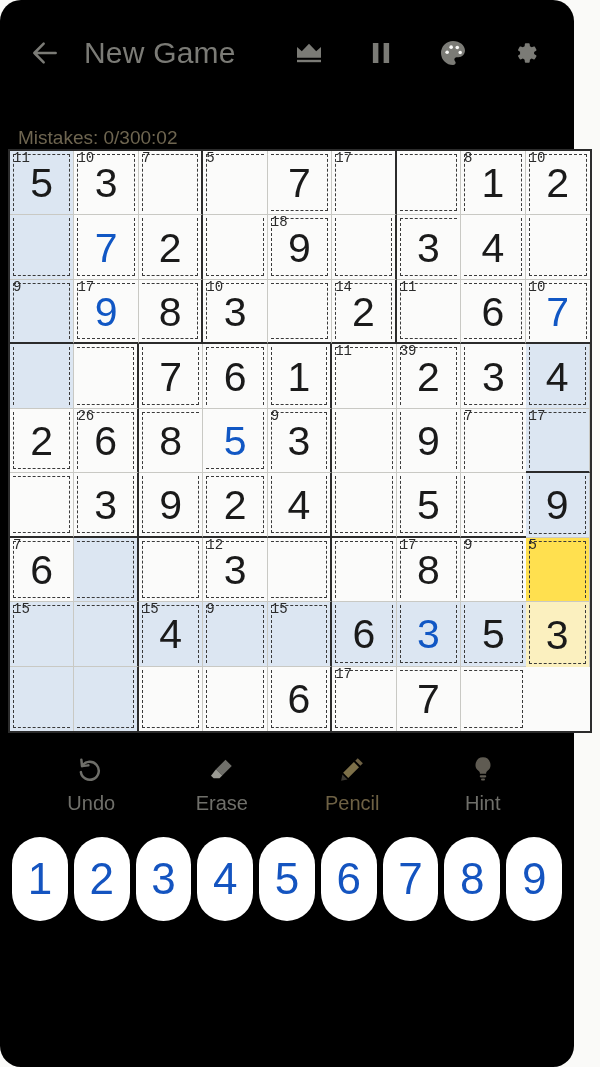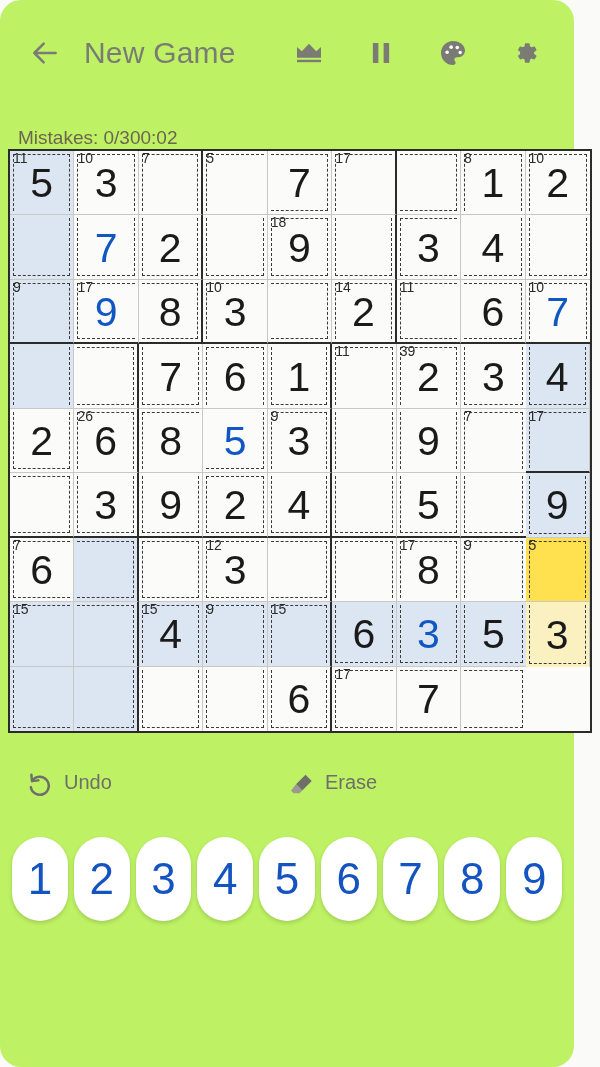--- a/index.html
+++ b/index.html
@@ -14,21 +14,21 @@
     font-family: "Liberation Sans", sans-serif;
     -webkit-font-smoothing: antialiased;
   }
 
   
   #app {
     width: 574px;
     height: 1067px;
     display: flex;
     flex-direction: column;
-    background: #bef264;
+    background: #000000;
     border-radius: 21px;
   }
   .appbar {
     height: 105px;
     flex: 0 0 105px;
     display: flex;
     align-items: center;
     padding: 0 22px 0 26px;
     box-sizing: border-box;
   }
@@ -130,21 +130,21 @@
   }
   .val.user { color: #1157c4; }
 
   .cagesum {
     position: absolute;
     top: 0px;
     left: 3px;
     font-size: 14px;
     line-height: 15px;
     color: #2b2b2b;
-    font-family: Liberation Sans, sans-serif;
+    font-family: Liberation Mono, monospace;
   }
 
   
   .cageline {
     position: absolute;
     pointer-events: none;
   }
   .cl-t { left: 3px; right: 3px; top: 3px;  border-top: 1.4px dashed #3a3a3a; }
   .cl-b { left: 3px; right: 3px; bottom: 3px; border-bottom: 1.4px dashed #3a3a3a; }
   .cl-l { top: 3px; bottom: 3px; left: 3px;  border-left: 1.4px dashed #3a3a3a; }
@@ -155,20 +155,21 @@
     flex: 0 0 auto;
     height: 92px;
     display: flex;
     align-items: center;
     padding: 6px 26px 0 26px;
     box-sizing: border-box;
   }
   .action {
     flex: 1 1 0;
     display: flex;
+    flex-direction: column;
     align-items: center;
     gap: 8px;
   }
   .action .glyph {
     height: 34px;
     display: flex;
     align-items: flex-end;
     justify-content: center;
   }
   .action .lbl {
@@ -731,20 +732,40 @@
     </div>
     <div class="action">
       <span class="glyph">
         <svg width="30" height="30" viewBox="0 0 24 24">
           <path d="M14.8 4.6l5 5-7.6 7.6-5-5z" fill="#6f6f6a"></path>
           <path d="M7.2 12.2l5 5-2.2 2.2H5.3l-2.1-2.1z" fill="#9a9a93"></path>
         </svg>
       </span>
       <span class="lbl">Erase</span>
     </div>
+    <div class="action pencil">
+      <span class="glyph">
+        <svg width="30" height="30" viewBox="0 0 24 24">
+          <path d="M16.6 3.3l4.1 4.1-2 2-4.1-4.1z" fill="#6e6144"></path>
+          <path d="M13.5 6.4l4.1 4.1-8.6 8.6-4.1-4.1z" fill="#7d7049"></path>
+          <path d="M4.3 16.3l4.1 4.1-5.1 1z" fill="#3d3a33"></path>
+        </svg>
+      </span>
+      <span class="lbl">Pencil</span>
+    </div>
+    <div class="action">
+      <span class="glyph">
+        <svg width="30" height="30" viewBox="0 0 24 24">
+          <path d="M12 2.6a6 6 0 00-3.4 10.9c.6.5.9 1 .9 1.7v.6h5v-.6c0-.7.3-1.2.9-1.7A6 6 0 0012 2.6z" fill="#5f5b52"></path>
+          <rect x="9.4" y="17" width="5.2" height="1.7" rx=".85" fill="#5f5b52"></rect>
+          <rect x="10.4" y="19.5" width="3.2" height="1.7" rx=".85" fill="#5f5b52"></rect>
+        </svg>
+      </span>
+      <span class="lbl">Hint</span>
+    </div>
   </div>
 
   <div class="numpad" id="numpad">
       <div class="numkey">1</div>
       <div class="numkey">2</div>
       <div class="numkey">3</div>
       <div class="numkey">4</div>
       <div class="numkey">5</div>
       <div class="numkey">6</div>
       <div class="numkey">7</div>

